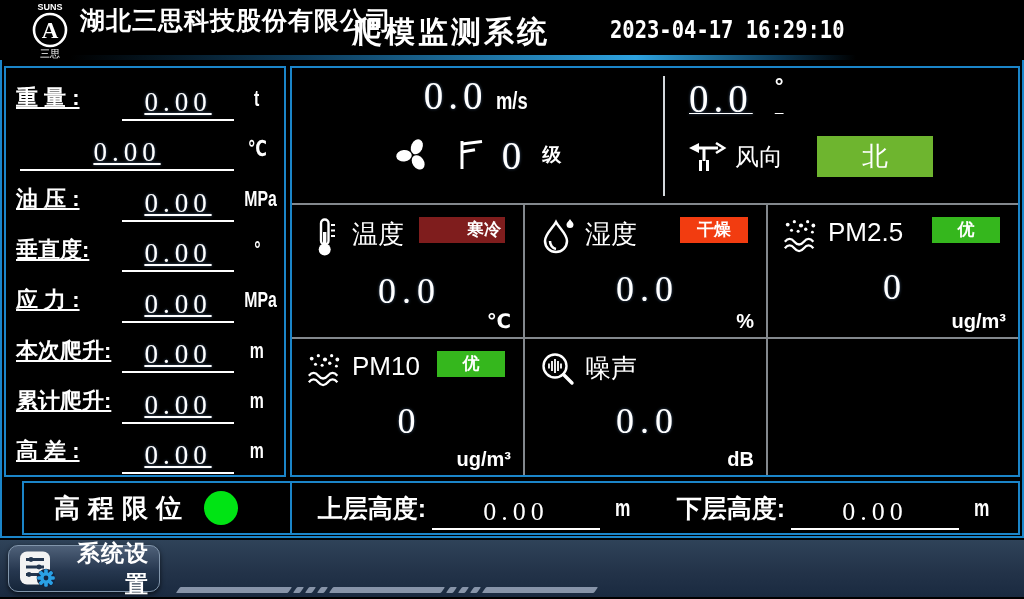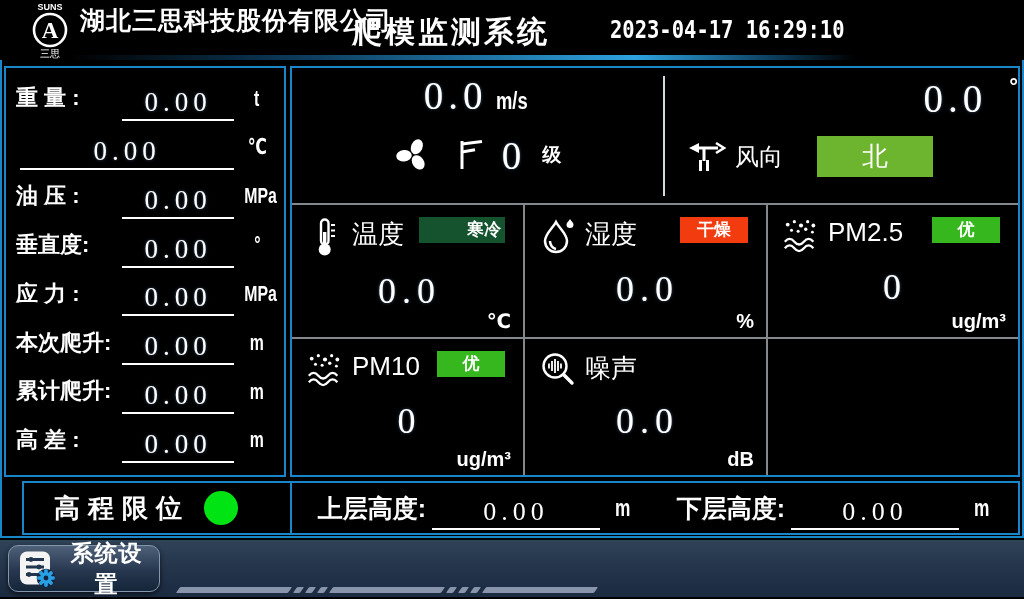--- a/index.html
+++ b/index.html
@@ -16,22 +16,22 @@
   .datetime   { position:absolute; left:610px; top:15px; font-size:25px; font-weight:bold;
                 font-family:"DejaVu Sans Mono","Liberation Mono",monospace;
                 transform:scaleX(0.82); transform-origin:left center; white-space:nowrap; }
   .hdr-underline { position:absolute; left:70px; top:55px; width:786px; height:5px;
     background:linear-gradient(90deg, rgba(0,0,0,0) 0%, #0d3c5c 30%, #2ea2df 72%, #0b3a58 90%, rgba(0,0,0,0) 100%); }
 
   
   .screen-frame { position:absolute; left:0; top:60px; width:1024px; height:478px;
                   border:2px solid #1b85c9; border-top:none; pointer-events:none; }
   .panel { position:absolute; background:#000; border:2px solid #1b85c9; }
-  .panel-sidebar { left:4px;   top:66px;  width:282px; height:411px; padding:8px 8px 12px 10px;
-                   display:flex; flex-direction:column; justify-content:space-between; }
+  .panel-sidebar { left:4px;   top:66px;  width:282px; height:411px; padding:8px 8px 1px 10px;
+                   display:flex; flex-direction:column; justify-content:space-between;text-decoration:underline; }
   .panel-main    { left:290px; top:66px;  width:730px; height:411px; }
   .panel-status  { left:4px;   top:481px; width:308px; height:54px;
                    display:flex; align-items:center; padding-left:30px;margin-left:18px; }
   .panel-heights { left:290px; top:481px; width:730px; height:54px;
                    display:flex; align-items:center; padding:0 12px;gap:16px; }
 
   
   .srow { display:flex; align-items:center; height:45px; }
   .slbl { width:102px; font-size:22px; font-weight:bold; white-space:pre; line-height:1.1; }
   .sval { flex:1; align-self:stretch; display:flex; align-items:flex-end; justify-content:center;
@@ -48,21 +48,21 @@
   .wind-right{ position:absolute; left:373px; top:0; right:0; height:135px; }
   .big-val { font-family:"Liberation Serif","DejaVu Serif",serif; font-size:39px; letter-spacing:5px;
              line-height:1; text-shadow:0 0 3px rgba(140,190,255,.45); }
   .ws-value { position:absolute; left:0; top:8px; width:100%; text-align:center; }
   .ws-unit  { font-size:23px; font-weight:bold; display:inline-block; transform:scaleX(0.8); margin-left:4px; }
   .ws-line2 { position:absolute; left:0; top:66px; width:100%; display:flex; align-items:center; justify-content:center; }
   .ws-label { font-size:23px; margin-left:10px; }
   .bf-icon  { margin-left:26px; display:flex; }
   .lvl-val  { margin-left:18px; }
   .lvl-unit { font-size:19px; font-weight:bold; margin-left:16px; }
-  .wd-value { position:absolute; left:0; top:6px; width:100%; text-align:right; padding-left:24px; }
+  .wd-value { position:absolute; left:0; top:6px; width:100%; text-align:left; padding-left:24px;text-decoration:underline; }
   .wd-deg   { font-size:22px; font-weight:bold; vertical-align:18px; margin-left:22px; }
   .wd-line2 { position:absolute; left:0; top:68px; width:100%; display:flex; align-items:center; }
   .vane-icon{ margin-left:22px; display:flex; }
   .wd-label { font-size:24px; margin-left:8px; }
   .dir-btn  { margin-left:34px; width:116px; height:41px; border:none; color:#fff; font-size:26px;
               font-family:inherit; display:flex; align-items:center; justify-content:center; cursor:pointer; }
 
   
   .sensor-grid { position:absolute; left:0; top:135px; width:726px; height:272px;
                  display:grid; grid-template-columns:233px 243px auto; grid-template-rows:134px auto;
@@ -89,21 +89,21 @@
              font-family:"Liberation Serif","DejaVu Serif",serif; font-size:26px; letter-spacing:5px;
              line-height:1; padding-bottom:3px; }
   .h-unit  { font-size:24px; font-weight:bold; margin-left:12px; display:inline-block; transform:scaleX(0.72); }
 
   
   .footer { position:absolute; left:0; top:540px; width:1024px; height:57px;
             background:linear-gradient(180deg,#2f4359 0%, #233349 55%, #1a2a40 100%); }
   .settings-btn { position:absolute; left:8px; top:5px; width:152px; height:47px; border-radius:10px;
                   background:linear-gradient(180deg,#4f6179 0%, #26374f 55%, #152539 100%);
                   border:1px solid #8296ac; box-shadow:0 2px 5px rgba(0,0,0,.65);
-                  display:flex; align-items:center; padding:16px 10px; cursor:pointer; color:#fff; }
+                  display:flex; align-items:center; padding:16px 10px; cursor:pointer; color:#fff;text-align:right; }
   .settings-label { font-size:23px; font-weight:bold; margin-left:9px; letter-spacing:1px; }
   .footer-stripe { position:absolute; left:178px; bottom:4px; height:6px; display:flex; gap:5px; }
   .footer-stripe span { background:#8794a9; transform:skewX(-35deg); border-radius:1px; }
   .st-long  { width:112px; }
   .st-short { width:7px; }
 </style>
 </head>
 <body>
 
 <div class="stage">
@@ -220,21 +220,21 @@
         <div class="cell-head">
           <span class="cicon">
             <svg width="24" height="40" viewBox="0 0 24 40">
               <rect x="8" y="2.5" width="7.5" height="25" rx="3.7" fill="none" stroke="#fff" stroke-width="2.4"></rect>
               <line x1="11.7" y1="15" x2="11.7" y2="28" stroke="#fff" stroke-width="3.4"></line>
               <circle cx="11.7" cy="32.5" r="6" fill="#fff"></circle>
               <path d="M18 8 h4 M18 13.5 h4 M18 19 h4" stroke="#fff" stroke-width="2"></path>
             </svg>
           </span>
           <span class="cname">温度</span>
-          <span class="badge" style="background-color: #14532d; padding-left: 48px;">寒冷</span>
+          <span class="badge" style="background-color: #7f1d1d; padding-left: 48px;">寒冷</span>
         </div>
         <div class="cval">0.0</div>
         <div class="cunit">℃</div>
       </div>
 
       <div class="cell br bb">
         <div class="cell-head">
           <span class="cicon">
             <svg width="36" height="38" viewBox="0 0 36 38">
               <path d="M16 5 C19 11 27 17 27 24 a11 11 0 1 1 -22 0 C5 17 13 11 16 5 Z" fill="none" stroke="#fff" stroke-width="2.5"></path>

